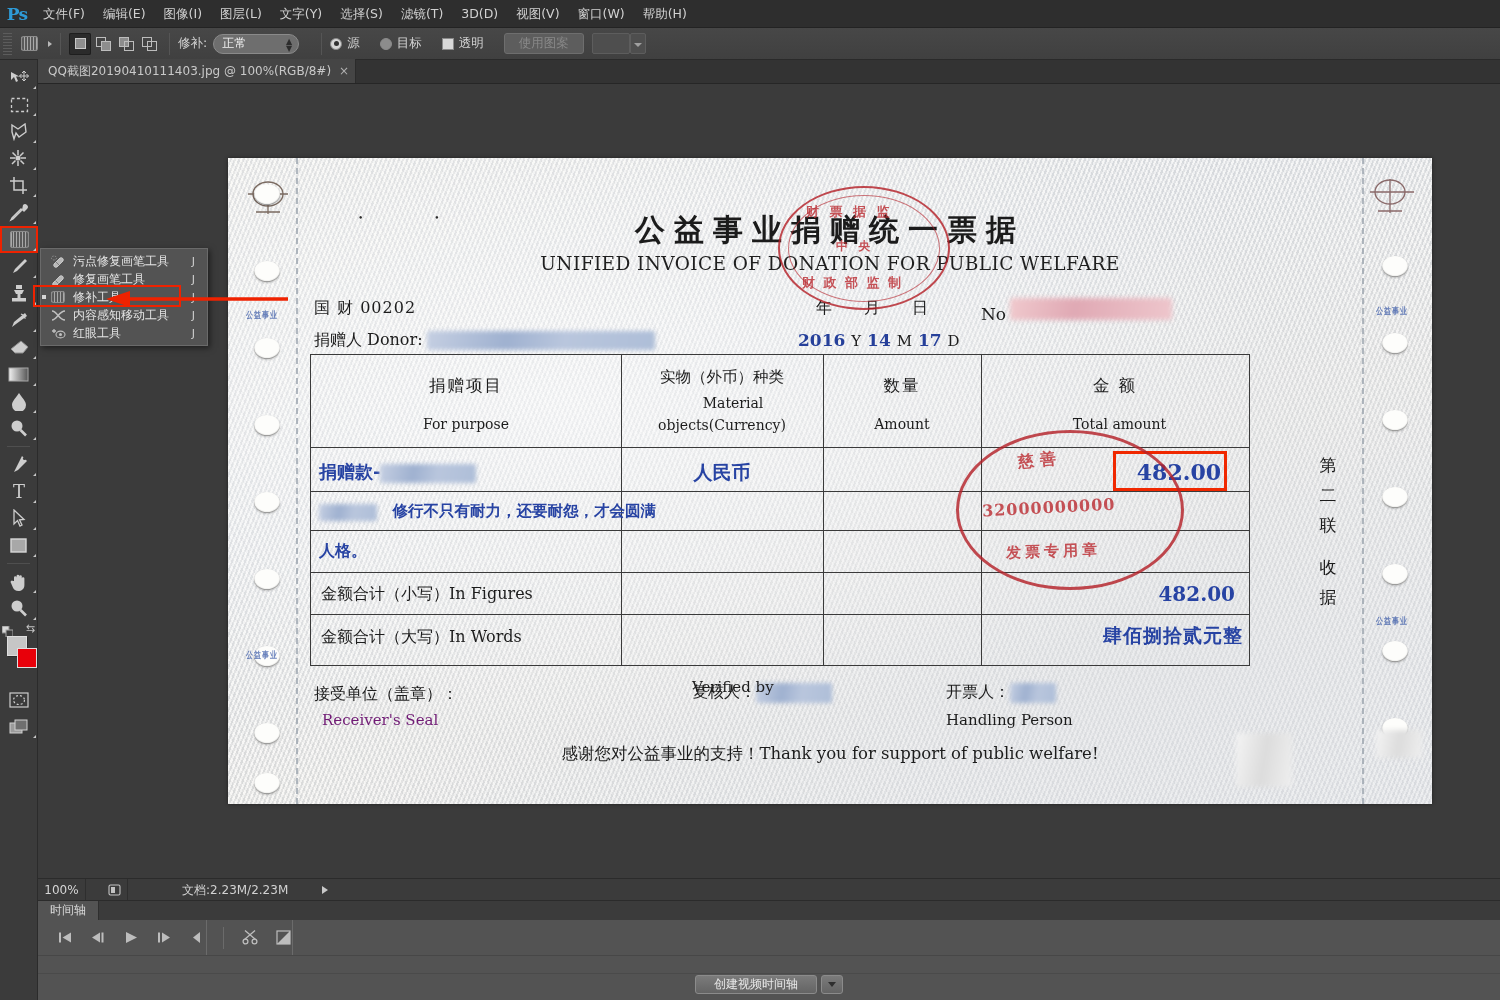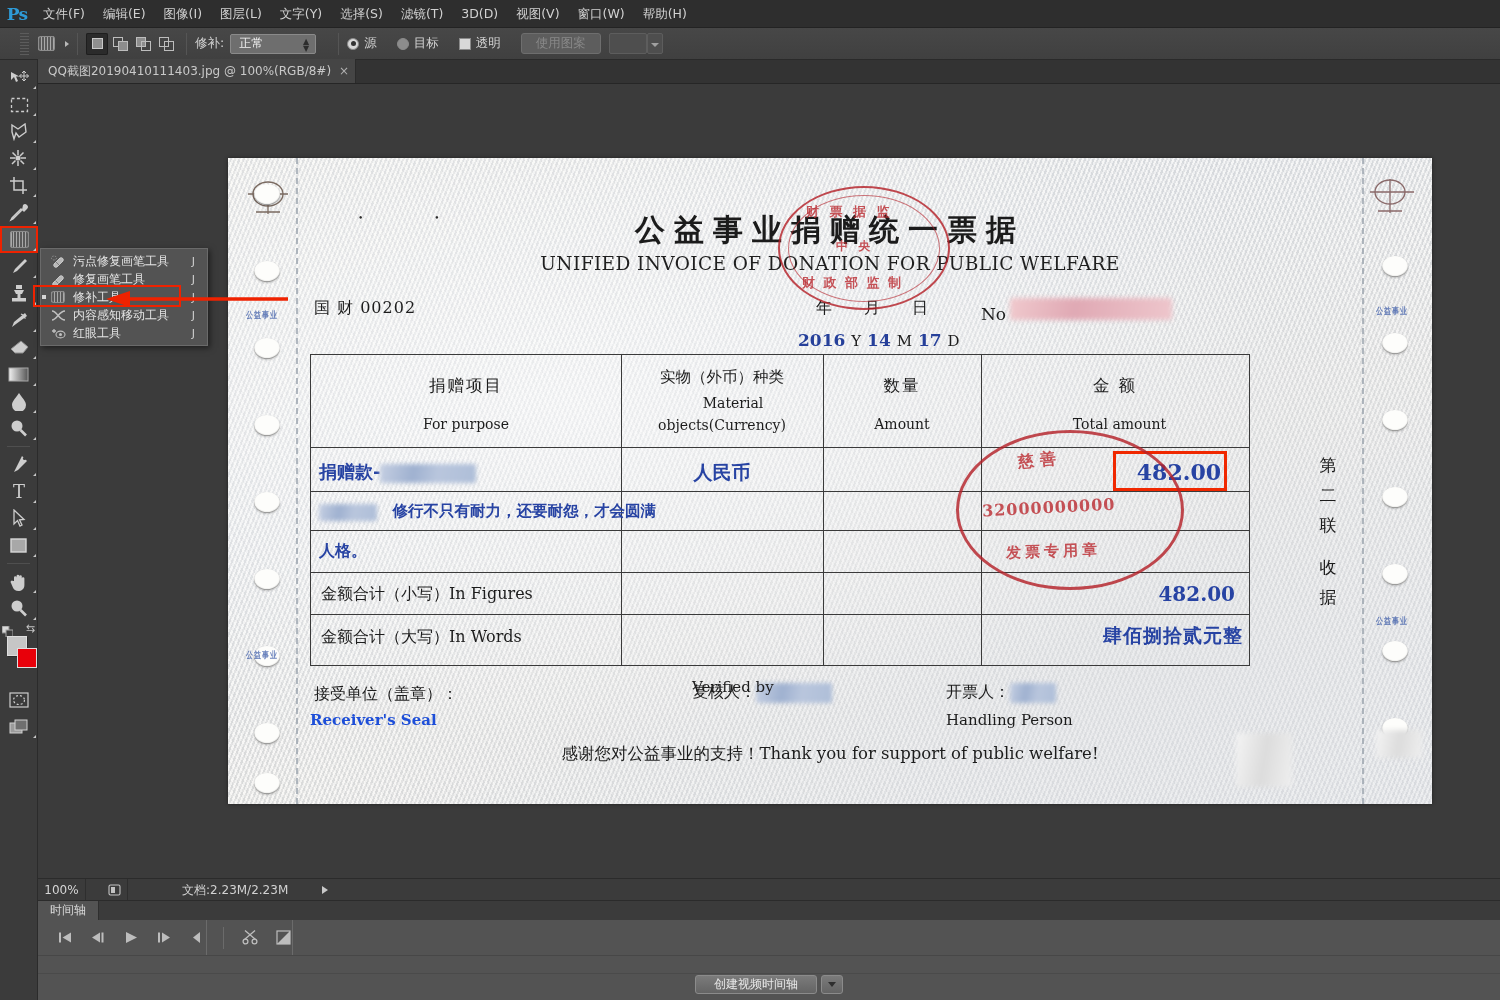--- a/index.html
+++ b/index.html
@@ -25,21 +25,21 @@
   .menu-item {
     padding: 0 9px; height: 28px; line-height: 28px;
     color: #d2d2d2; font-size: 12.5px; cursor: default; white-space: nowrap;
   }
 
   
   .optionsbar {
     position: absolute; top: 28px; left: 0; width: 1500px; height: 32px;
     background: linear-gradient(#474747, #404040);
     border-bottom: 1px solid #2a2a2a;
-    display: flex; align-items: center; padding-left: 20px;
+    display: flex; align-items: center; padding-left: 3px;
   }
   .grip { width: 9px; height: 22px; margin-right: 4px;
     background: repeating-linear-gradient(to bottom,#5c5c5c 0 1px,transparent 1px 3px); }
   .opt-toolicon {
     width: 26px; height: 24px; display: flex; align-items: center; justify-content: center;
   }
   .patch-glyph {
     width: 17px; height: 15px; border-radius: 3px;
     background: repeating-linear-gradient(to right,#a9a9a9 0 1.5px,#5a5a5a 1.5px 3px);
     box-shadow: 0 0 0 1px #8d8d8d inset;
@@ -54,21 +54,21 @@
   .sq-solid { width:11px;height:11px;border:1.5px solid #c9c9c9;background:#8f8f8f;}
   .sq-a,.sq-b,.sq-c{position:relative;width:14px;height:13px;}
   .sq-a:before,.sq-a:after,.sq-b:before,.sq-b:after,.sq-c:before,.sq-c:after{
     content:"";position:absolute;width:8px;height:8px;border:1.3px solid #bdbdbd;}
   .sq-a:before{left:0;top:0;}.sq-a:after{left:5px;top:4px;background:#8d8d8d;}
   .sq-b:before{left:0;top:0;background:#8d8d8d;}.sq-b:after{left:5px;top:4px;}
   .sq-c:before{left:0;top:0;}.sq-c:after{left:5px;top:4px;}
   .opt-label { color:#d4d4d4; font-size:12.5px; margin-right:6px; }
   .opt-select {
     width: 86px; height:20px; background:#6e6e6e; border:1px solid #8a8a8a;
-    border-radius:2px; color:#f0f0f0; font-size:12px; display:flex;
+    border-radius:10px; color:#f0f0f0; font-size:12px; display:flex;
     align-items:center; padding-left:8px; position:relative;
   }
   .opt-select .arrows{ position:absolute; right:6px; top:3px; color:#2c2c2c; font-size:8px;
     line-height:7px; text-align:center;}
   .radio { width:12px;height:12px;border-radius:50%;background:#d8d8d8;
     border:1px solid #8a8a8a; margin-right:5px; display:flex;align-items:center;justify-content:center;}
   .radio .dot{ width:5px;height:5px;border-radius:50%;background:#333;}
   .radio.off{ background:#8c8c8c; }
   .chk { width:12px;height:12px;background:#d8d8d8;border:1px solid #8a8a8a;margin-right:5px;}
   .opt-group{display:flex;align-items:center;margin-right:14px;}
@@ -243,21 +243,21 @@
 
   .val-blue { color:#2743a3; font-weight:bold; }
 
   .vert-right {
     position:absolute; right:10px; top:292px; width:30px;
     font-size:17px; color:#1c1c1c; line-height:30px; text-align:center; letter-spacing:2px;
   }
   .vert-right span{display:block;}
 
   .inv-foot1 { position:absolute; left:8px; top:526px; font-size:16px; color:#1c1c1c;}
-  .inv-foot1en { position:absolute; left:4px; top:553px; font-size:15px; color:#1d4ed8;font-weight:bold;}
+  .inv-foot1en { position:absolute; left:16px; top:553px; font-size:15px; color:#701a75;}
   .inv-foot2 { position:absolute; left:386px; top:524px; font-size:16px; color:#1c1c1c;}
   .inv-foot2en { position:absolute; left:386px; top:520px; font-size:15px; color:#1c1c1c;}
   .inv-foot3 { position:absolute; left:640px; top:524px; font-size:16px; color:#1c1c1c;}
   .inv-foot3en { position:absolute; left:640px; top:553px; font-size:15px; color:#1c1c1c;}
   .inv-thanks { position:absolute; left:50%; transform:translateX(-50%); top:585px;
     font-size:16.5px; color:#1c1c1c; white-space:nowrap;}
 
   
   .stamp-oval {
     position:absolute; border:2.6px solid #b4222a; border-radius:50%;
@@ -613,20 +613,23 @@
 
       <div class="inv-body">
 
         <div class="inv-dots">• •</div>
 
         <div class="inv-title">公益事业捐赠统一票据</div>
         <div class="inv-subtitle">UNIFIED INVOICE OF DONATION FOR PUBLIC WELFARE</div>
 
         <div class="inv-code">国  财  00202</div>
 
+        <div class="inv-donor">
+          <span>捐赠人 Donor:</span><span class="blur" style="width:228px;height:19px;margin-left:4px;"></span>
+        </div>
 
         <div class="inv-ymd">年月日</div>
 
         <div class="inv-ymd-vals">
           <span>2016</span>
           <span class="lat">Y</span>
           <span>14</span>
           <span class="lat">M</span>
           <span>17</span>
           <span class="lat">D</span>

